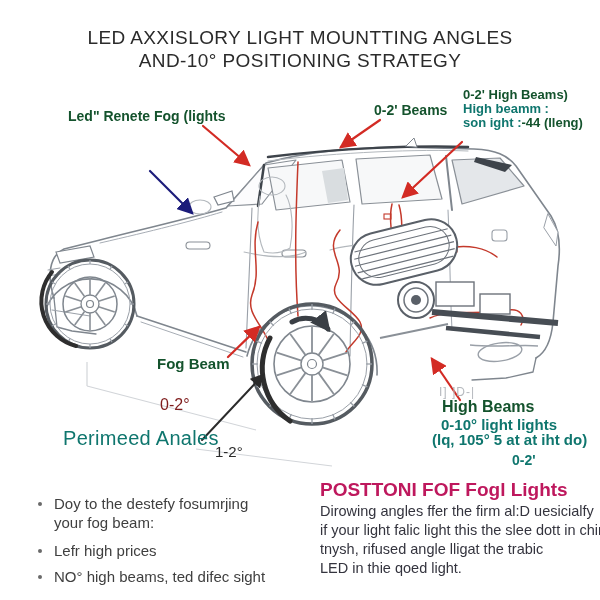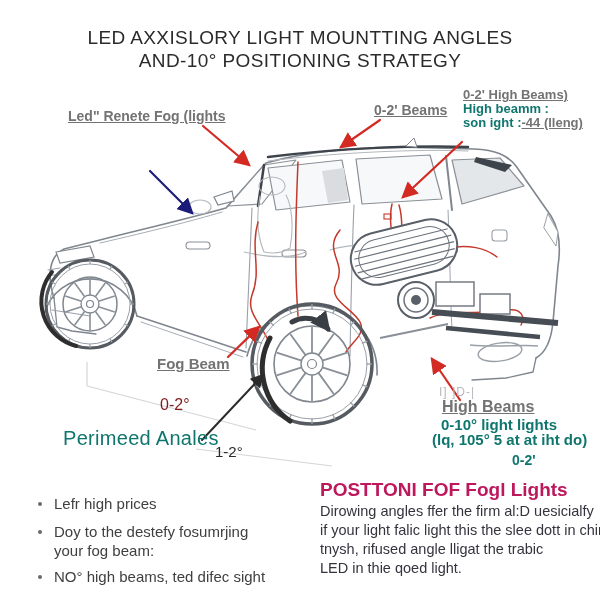--- a/index.html
+++ b/index.html
@@ -2,21 +2,21 @@
 <html><head>
 <meta charset="utf-8">
 <style>
   html,body{margin:0;padding:0;background:#fff;}
   .stage{position:relative;width:600px;height:600px;background:#ffffff;overflow:hidden;
          font-family:"Liberation Sans",sans-serif;}
   .stage svg{position:absolute;left:0;top:0;z-index:1;}
   .lbl{position:absolute;z-index:2;white-space:nowrap;}
   .title-wrap{position:absolute;top:26px;left:0;right:0;text-align:center;z-index:2;
               font-weight:400;font-size:19px;line-height:23px;letter-spacing:.4px;color:#2b2b2b;}
-  .red{color:#737373;text-decoration:underline;}
+  .red{color:#14532d;}
   .navy{color:#0f766e;}
   .red-label{font-size:14px;font-weight:600;}
   .navy-label{font-size:14px;font-weight:700;}
   .small-block{font-size:13px;font-weight:700;line-height:14px;}
   .fog-beam{font-size:15px;font-weight:700;}
   .dim{font-size:16px;color:#7f1d1d;}
   .dim-sm{font-size:15px;color:#2b2b2b;}
   .perimeed{font-size:20px;font-weight:400;letter-spacing:.3px;color:#0f766e;}
   .hb2-l1{font-size:16px;font-weight:700;}
   .hb2-l2{font-size:15px;font-weight:600;}
@@ -251,25 +251,25 @@
   <div class="lbl navy hb2-l2" style="left:441px;top:416px;">0-10° light lights</div>
   <div class="lbl navy hb2-l3" style="left:432px;top:431px;">(lq,  105° 5 at at iht do)</div>
 
   <div class="lbl navy dim-rear" style="left:512px;top:452px;">0-2'</div>
 
   <div class="lbl marks" style="left:403px;top:385px;">I] ]D-|</div>
 
   <div class="bullets">
     <div class="bullet-item">
       <span class="dot"></span>
-      <span>Lefr high prices</span>
+      <span style="white-space:normal;">Doy to the destefy fosumrjing your fog beam:</span>
     </div>
     <div class="bullet-item">
       <span class="dot"></span>
-      <span style="white-space:normal;">Doy to the destefy fosumrjing your fog beam:</span>
+      <span>Lefr high prices</span>
     </div>
     <div class="bullet-item">
       <span class="dot"></span>
       <span>NO° high beams, ted difec sight</span>
     </div>
   </div>
 
   <div class="lbl pos-head" style="left:320px;top:479px;">POSTTONI FOF Fogl Lights</div>
   <div class="lbl" style="left:320px;top:502px;">
     <div class="pos-line">Dirowing angles ffer the firm al:D uesicialfy</div>

